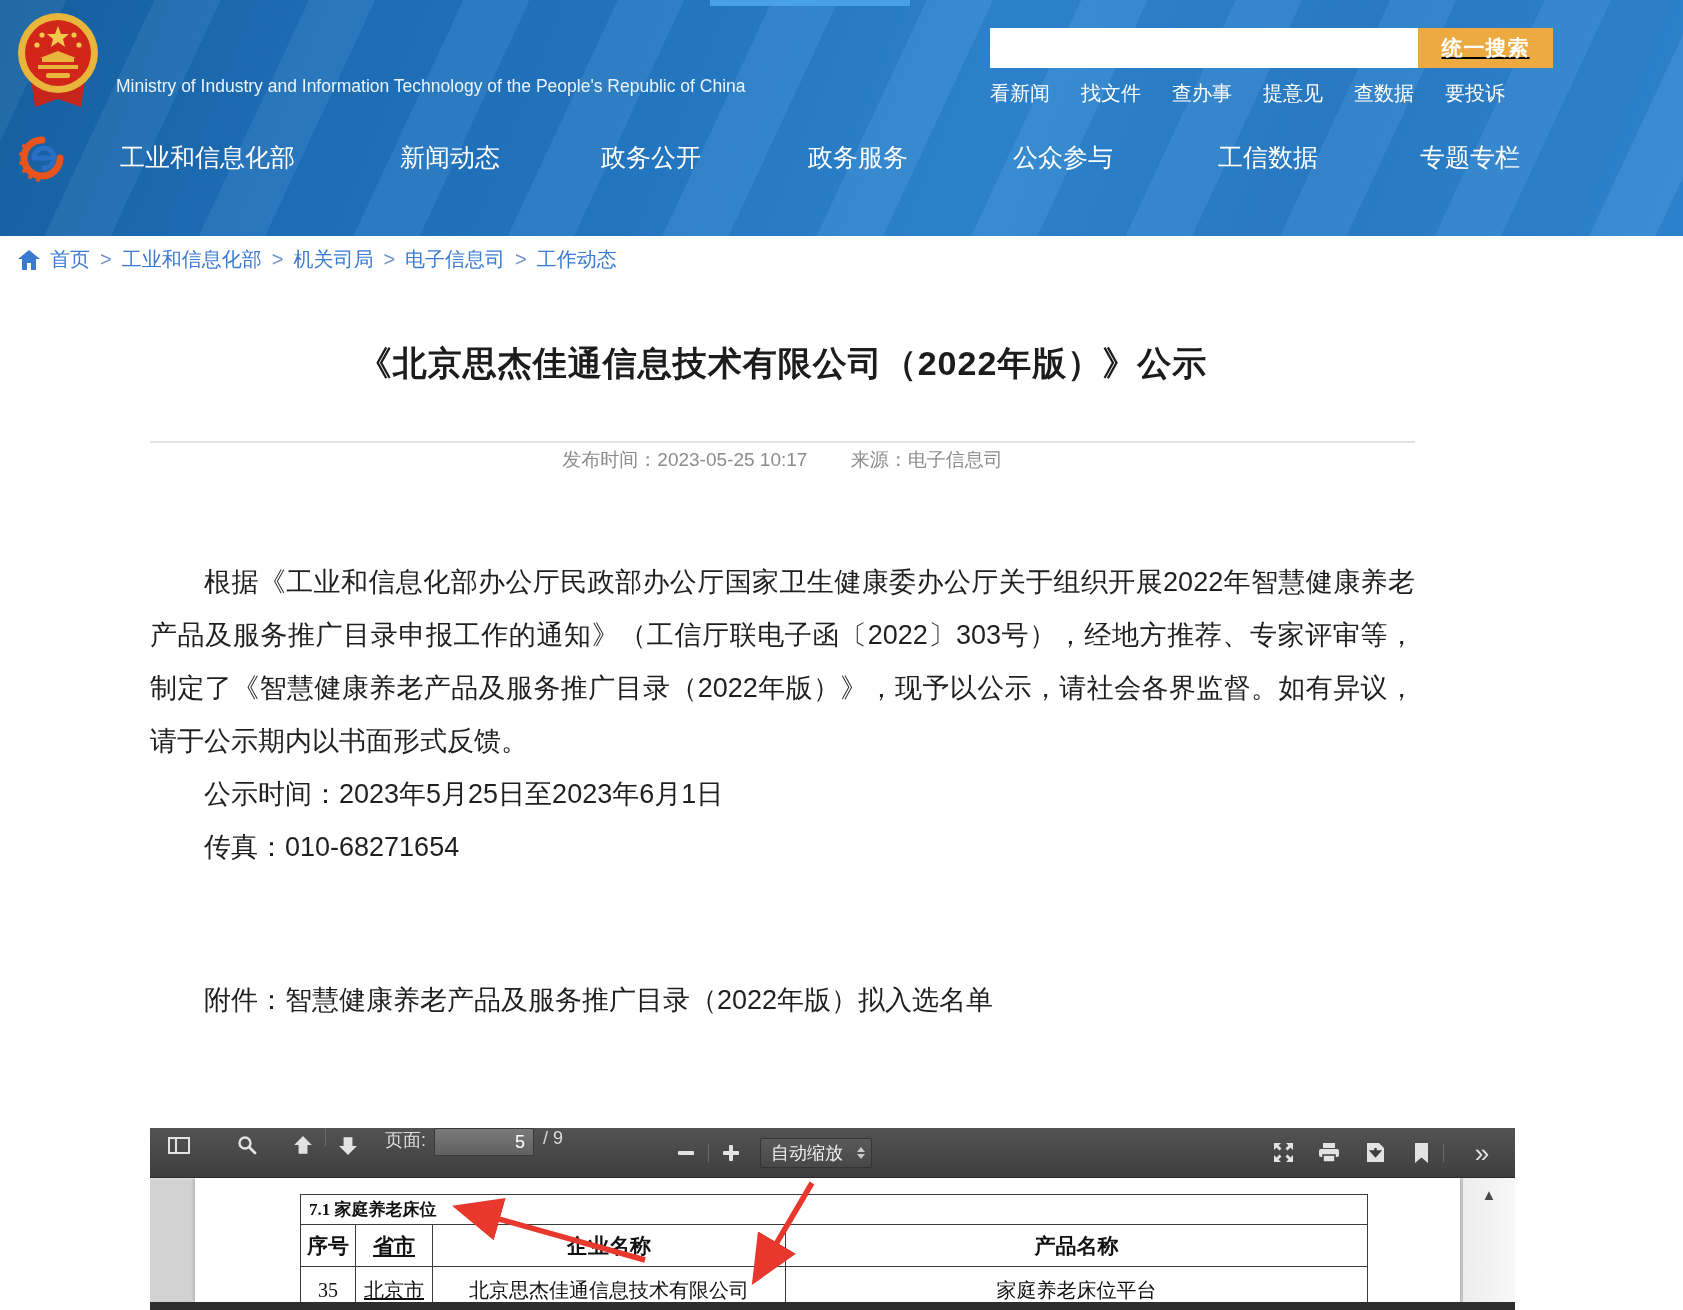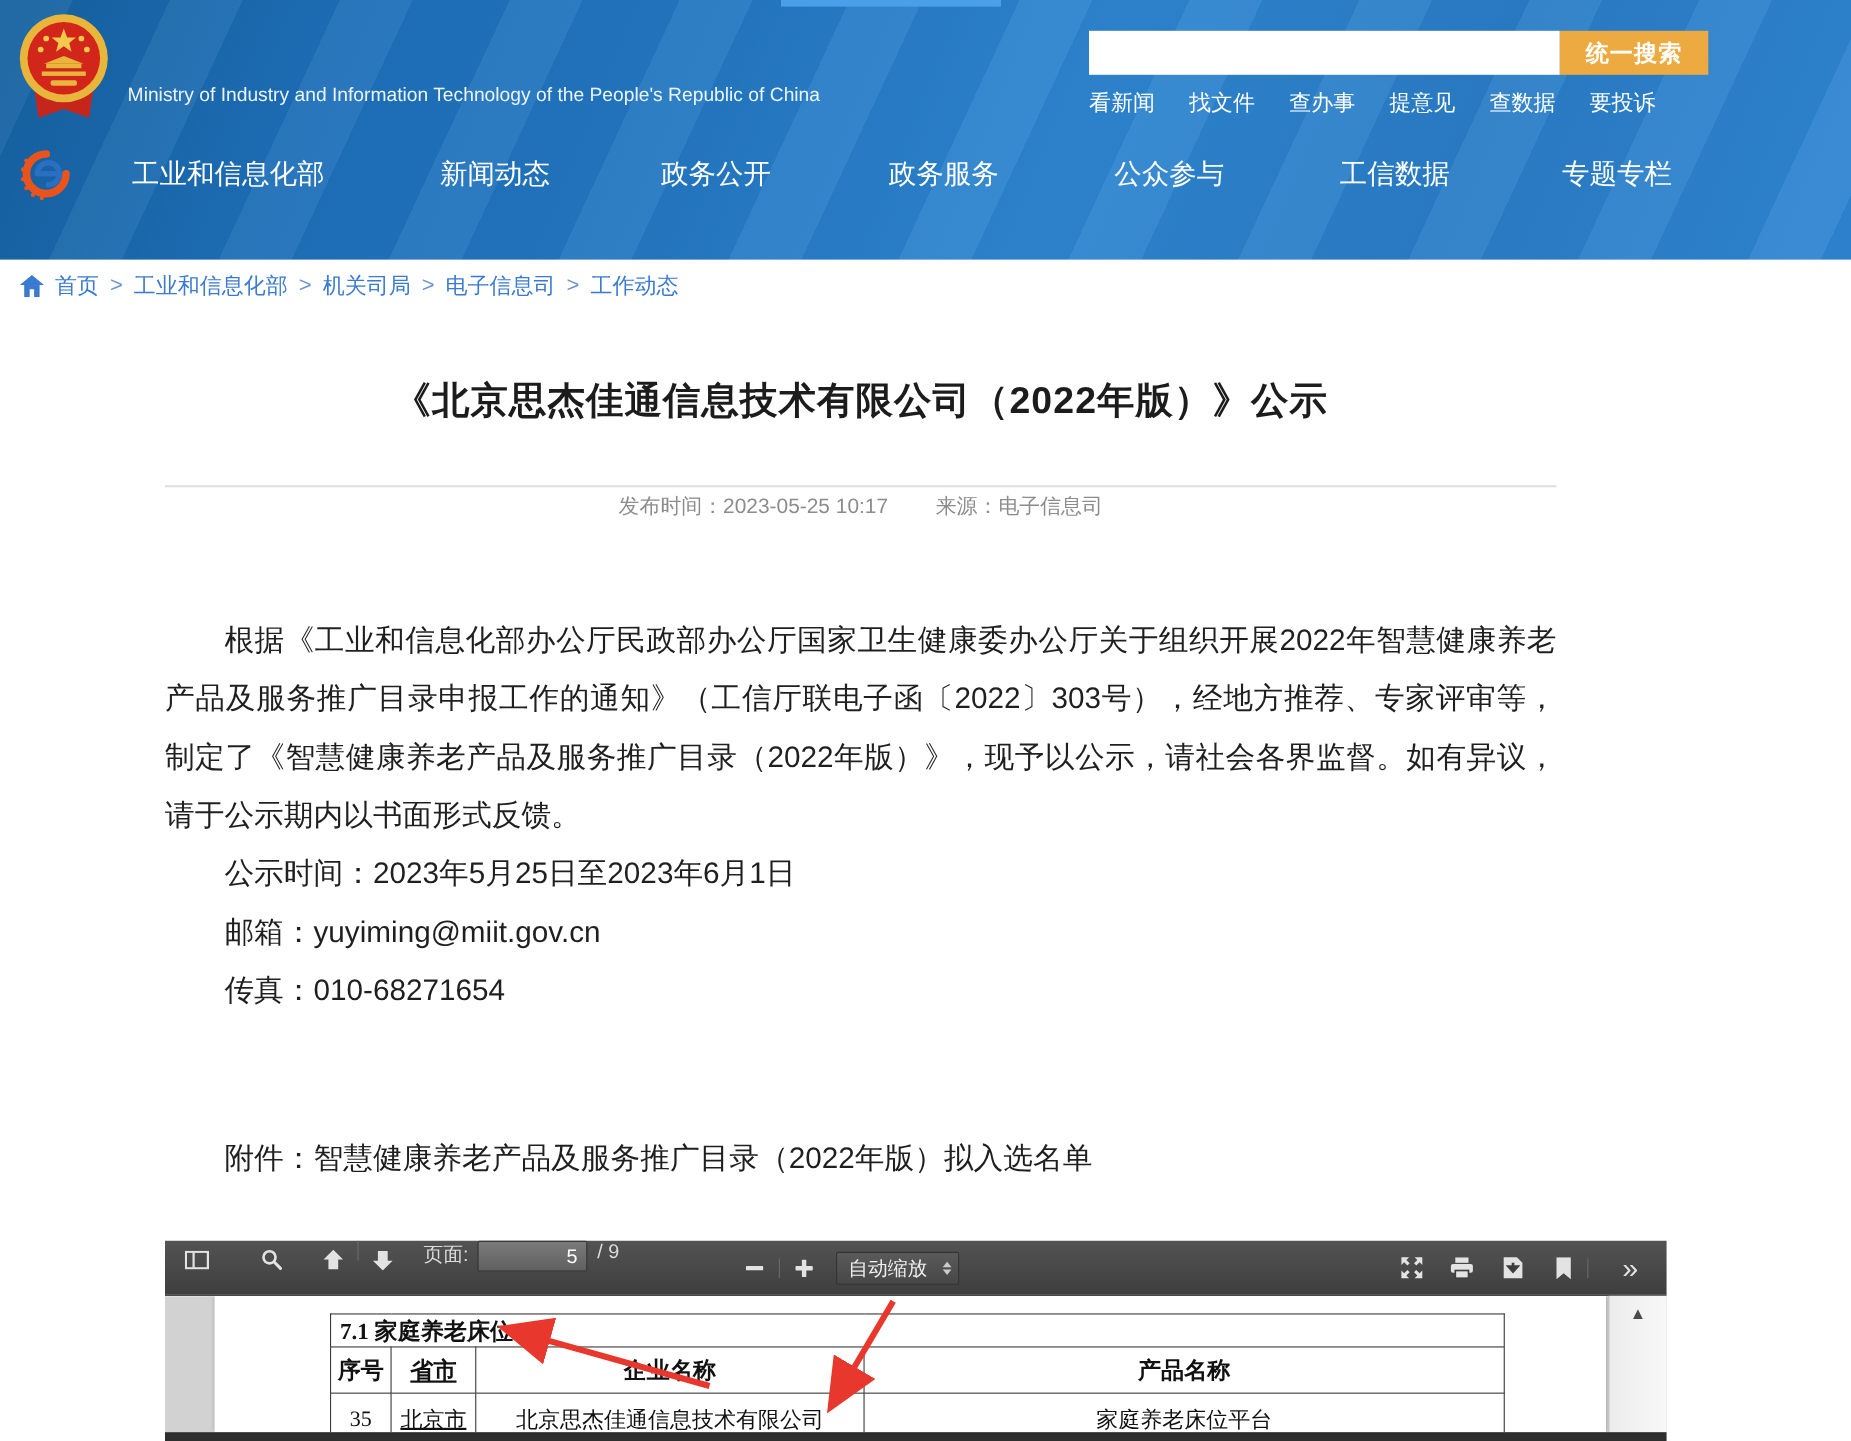--- a/index.html
+++ b/index.html
@@ -10,21 +10,21 @@
   
   .banner { position:absolute; left:0; top:0; width:1683px; height:236px;
     background:linear-gradient(112deg,#15619f 0%,#1e6fb8 18%,#2478c2 38%,#2e86d0 58%,#2a7dc6 78%,#2f86d2 100%); }
   .banner::after { content:""; position:absolute; inset:0;
     background:repeating-linear-gradient(115deg,rgba(255,255,255,.05) 0 60px,rgba(0,40,90,.05) 60px 140px); }
   .top-strip { position:absolute; left:710px; top:0; width:200px; height:6px; background:#4aa0e8; z-index:2; }
   .emblem { position:absolute; left:12px; top:4px; z-index:3; }
   .site-title { position:absolute; left:114px; top:13px; z-index:3; color:#fff; font-size:47px;
     font-weight:bold; letter-spacing:2px; text-shadow:0 1px 2px rgba(0,30,70,.35); white-space:nowrap; }
   .site-sub { position:absolute; left:116px; top:76px; z-index:3; color:#eaf4fd; font-size:17.5px; white-space:nowrap; }
-  .search-wrap { position:absolute; left:990px; top:28px; height:40px; z-index:3; display:flex; }
+  .search-wrap { position:absolute; left:990px; top:28px; height:40px; z-index:3; display:flex;text-decoration:underline; }
   .search-input { width:428px; height:40px; border:none; outline:none; background:#fff; padding:0 10px; font-size:18px; }
   .search-btn { width:135px; height:40px; border:none; background:#ecaa41; color:#fff;
     font-size:21px; font-weight:bold; letter-spacing:1px; cursor:pointer; font-family:inherit; }
   .quick-links { position:absolute; left:990px; top:80px; z-index:3; display:flex; gap:31px; }
   .quick-links span { color:#fff; font-size:20px; cursor:pointer; white-space:nowrap; }
   .nav-logo { position:absolute; left:18px; top:132px; z-index:3; }
   .nav-item { position:absolute; top:141px; z-index:3; color:#fff; font-size:25px; cursor:pointer; white-space:nowrap; }
   .ni0{left:120px;} .ni1{left:400px;} .ni2{left:601px;} .ni3{left:808px;}
   .ni4{left:1013px;} .ni5{left:1218px;} .ni6{left:1420px;}
 
@@ -69,21 +69,21 @@
   .updown .d { border-top:5px solid #ccc; }
   .tb-right { margin-left:auto; display:flex; align-items:center; }
   .tb-right .tb-btn { margin-left:16px; }
   .tb-more { font-size:26px; line-height:26px; color:#e3e3e3; }
   .pdf-content { position:absolute; left:0; top:50px; right:0; bottom:8px; overflow:hidden; }
   .pdf-page { position:absolute; left:45px; top:0; width:1265px; height:124px; background:#fff;
     box-shadow:0 0 4px rgba(0,0,0,.3); }
   .pdf-table { position:absolute; left:105px; top:16px; border-collapse:collapse;
     font-family:"Liberation Serif","DejaVu Serif",serif; color:#111; }
   .pdf-table td, .pdf-table th { border:1px solid #3a3a3a; background:#fff; }
-  .pdf-sec { height:30px; font-size:21px; font-weight:bold; text-align:left; padding-left:8px; }
+  .pdf-sec { height:30px; font-size:17px; font-weight:bold; text-align:left; padding-left:8px; }
   .pdf-th { height:42px; font-size:21px; font-weight:bold; text-align:center; }
   .pdf-td { height:48px; font-size:20px; text-align:center; font-weight:normal; }
   .c0{width:55px;margin-left:32px;} .c1{width:77px;text-decoration:underline;} .c2{width:353px;} .c3{width:582px;}
   .pdf-scrollbar { position:absolute; right:0; top:50px; bottom:8px; width:53px;
     background:linear-gradient(90deg,#ececec,#f8f8f8); border-left:1px solid #c2c2c2; z-index:4; }
   .scroll-up { position:absolute; left:0; right:0; top:8px; text-align:center; font-size:15px; color:#4a4a4a; cursor:pointer; }
   .pdf-bottom { position:absolute; left:0; right:0; bottom:0; height:8px; background:#2e2e2e; z-index:5; }
   .pdf-arrows { position:absolute; inset:0; z-index:6; pointer-events:none; }
 
   .icon-svg { display:block; }
@@ -168,21 +168,20 @@
 <h1 class="art-title">《北京思杰佳通信息技术有限公司（2022年版）》公示</h1>
 <div class="art-divider"></div>
 <div class="art-meta">
   <span>发布时间：</span><span>2023-05-25 10:17</span><span class="gap"></span>
   <span>来源：</span><span>电子信息司</span>
 </div>
 
 <div class="art-body">
   <p>根据《工业和信息化部办公厅民政部办公厅国家卫生健康委办公厅关于组织开展2022年智慧健康养老产品及服务推广目录申报工作的通知》（工信厅联电子函〔2022〕303号），经地方推荐、专家评审等，制定了《智慧健康养老产品及服务推广目录（2022年版）》，现予以公示，请社会各界监督。如有异议，请于公示期内以书面形式反馈。</p>
   <p>公示时间：2023年5月25日至2023年6月1日</p>
-  <p>邮箱：yuyiming@miit.gov.cn</p>
   <p>传真：010-68271654</p>
   <p class="att">附件：智慧健康养老产品及服务推广目录（2022年版）拟入选名单</p>
 </div>
 
 <div class="pdf">
 
   <div class="pdf-toolbar">
     <div class="tb-btn">
       <svg class="icon-svg" width="22" height="17" viewBox="0 0 22 17">
         <rect x="1" y="1" width="20" height="15" fill="none" stroke="#e3e3e3" stroke-width="2"></rect>

